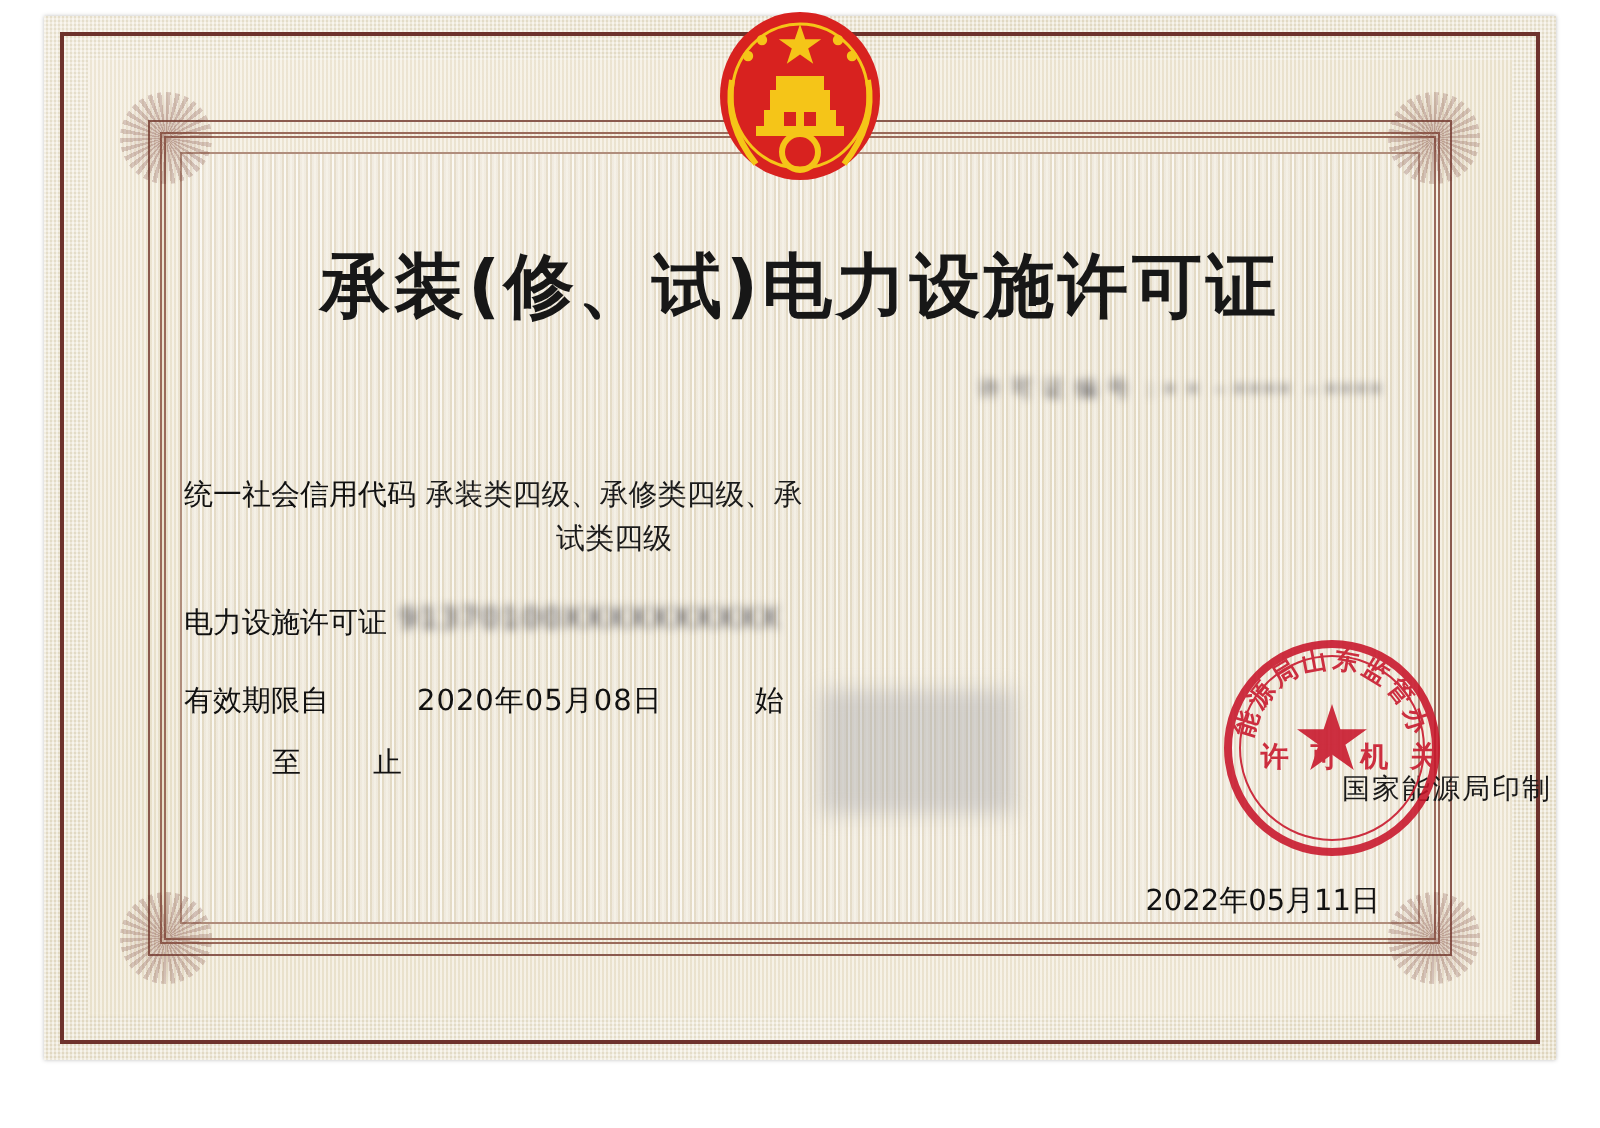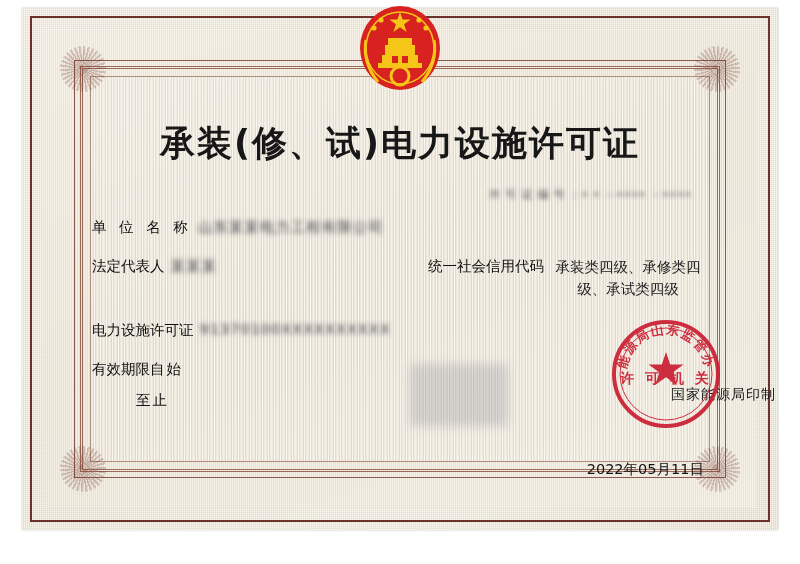--- a/index.html
+++ b/index.html
@@ -191,32 +191,33 @@
     line-height: 1.5;
     max-width: 190px;
   }
 
   .valid-row {
     display: flex;
     align-items: center;
     margin-bottom: 12px;
     font-family: "DejaVu Sans", sans-serif;
     font-size: 14.5px;
+    gap: 34px;
   }
   .valid-label { white-space: nowrap; }
   .date { margin: 0 10px; letter-spacing: 0.5px; }
   .suffix { margin-left: 2px; }
 
   .bottom-area {
     position: relative;
     margin-top: 4px;
   }
   .issue-date {
     position: absolute;
-    right: 4px;
+    right: 18px;
     top: 38px;
     font-family: "DejaVu Sans", sans-serif;
     font-size: 14.5px;
     color: #111;
   }
 
   
   .smudge {
     position: absolute;
     left: 318px;
@@ -235,21 +236,21 @@
     top: 310px;
     width: 112px;
     height: 112px;
     z-index: 7;
     opacity: 0.88;
   }
   .seal .seal-text {
     position: absolute;
     left: 0; right: 0;
     top: 52px;
-    text-align: center;
+    text-align: right;
     font-family: "DejaVu Sans", sans-serif;
     font-size: 14px;
     font-weight: bold;
     color: #c8152a;
     letter-spacing: 3px;
   }
 
   
   .footer {
     position: absolute;
@@ -307,47 +308,40 @@
 
     <div class="content">
 
       <div class="title">承装(修、试)电力设施许可证</div>
 
       <div class="serial">许 可 证 编 号 ：× × －×××× －××××</div>
 
       <div class="fields">
 
         <div class="row">
-          <div class="cell-left">
-            <span class="label spaced">单 位 名 称</span>
-            <span class="value blur-s">山东某某电力工程有限公司</span>
-          </div>
         </div>
 
         <div class="row">
-          <div class="cell-left">
-            <span class="label">法定代表人</span>
-            <span class="value blur-s">某某某</span>
-          </div>
           <div class="cell-right">
             <span class="label">统一社会信用代码</span>
             <span class="value clear grade-value">承装类四级、承修类四级、承试类四级</span>
           </div>
         </div>
 
         <div class="row">
           <div class="cell-left">
             <span class="label">电力设施许可证</span>
             <span class="value blur-s">91370100XXXXXXXXXX</span>
           </div>
           <div class="cell-right"></div>
         </div>
 
         <div class="valid-row">
           <span class="valid-label">有效期限自</span>
+          <span class="date">2020年05月08日</span>
           <span class="suffix">始</span>
         </div>
 
         <div class="valid-row">
           <span class="valid-label" style="margin-left:44px;">至</span>
           <span class="suffix">止</span>
         </div>
 
         <div class="bottom-area">
           <div class="smudge"></div>

